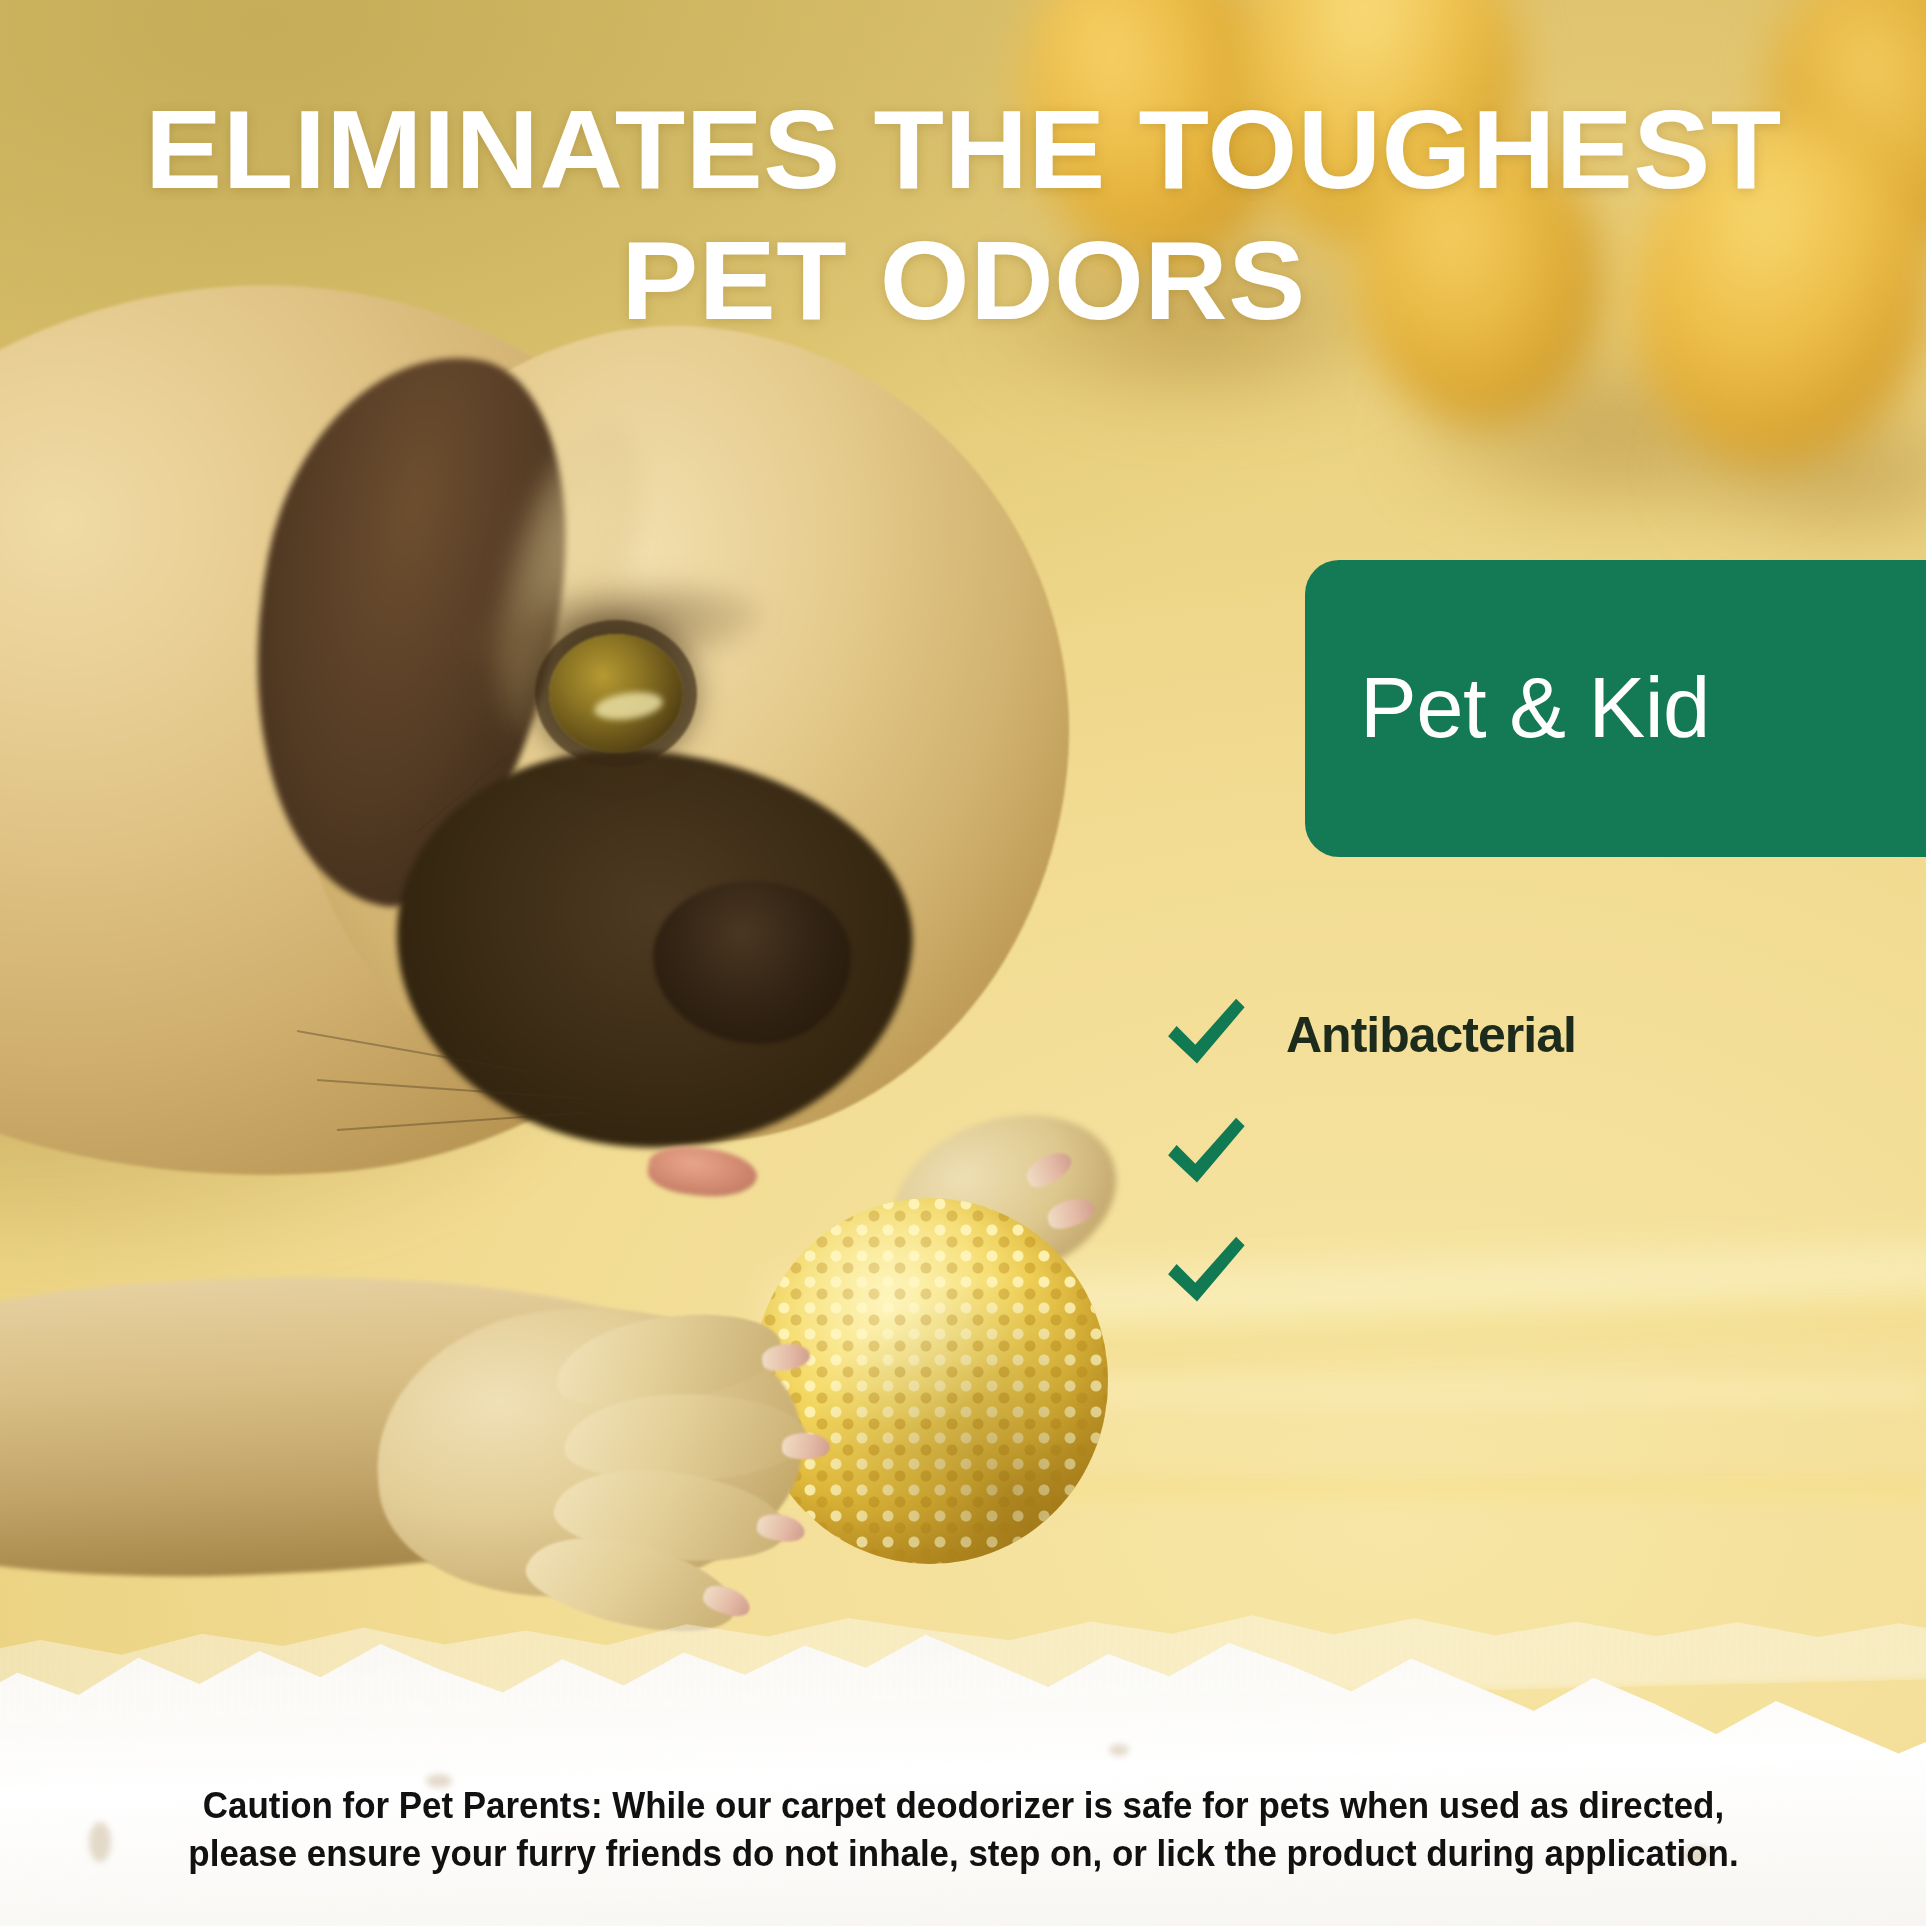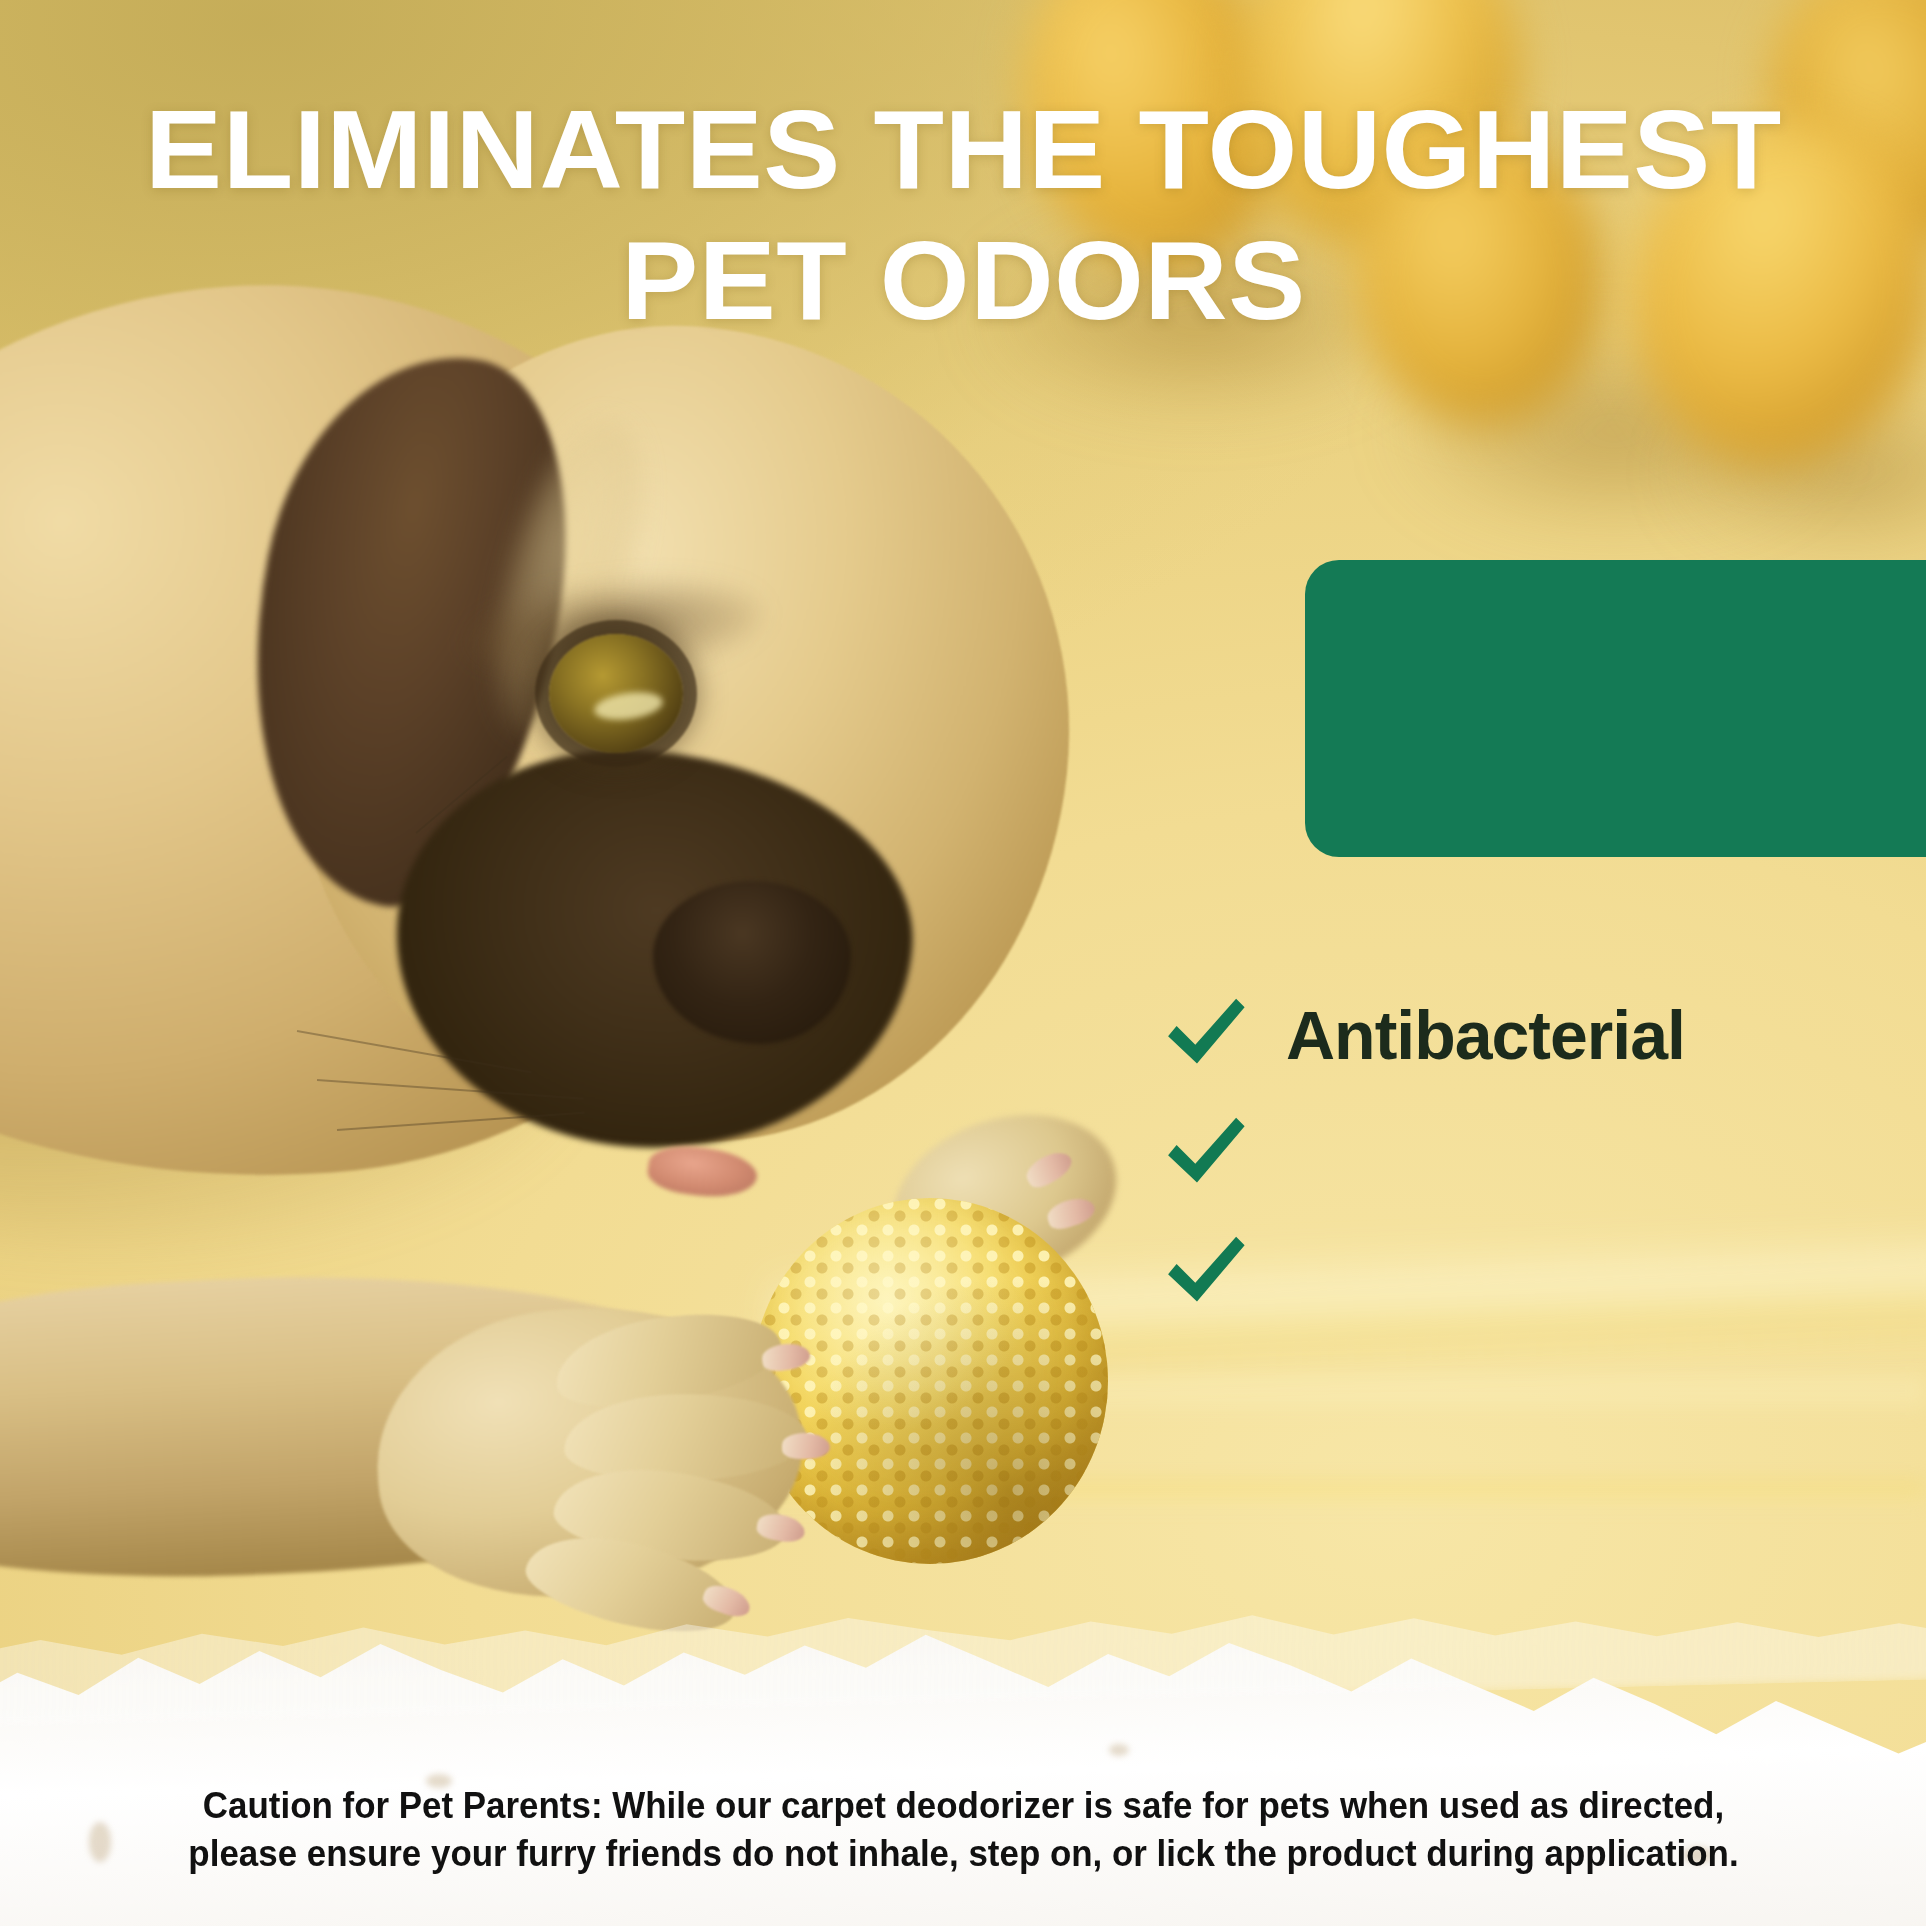--- a/index.html
+++ b/index.html
@@ -380,21 +380,21 @@
   .check-icon {
     width: 85px;
     height: 85px;
     flex: 0 0 85px;
     display: block;
   }
   .feature-label {
     color: #1c2b1c;
     font-family: "Liberation Sans", sans-serif;
     font-weight: bold;
-    font-size: 68px;
+    font-size: 50px;
     line-height: 1;
     letter-spacing: -1px;
     white-space: nowrap;
   }
 
   .caution {
     position: absolute;
     left: 0; right: 0;
     bottom: 48px;
     text-align: center;
@@ -475,20 +475,21 @@
     <div class="carpet-speck" style="left:1683px; top:1847px; width:30px; height:16px;"></div>
     <div class="carpet-speck" style="left:89px; top:1822px; width:22px; height:40px;"></div>
   </div>
 
   <div class="headline">
     <span>ELIMINATES THE TOUGHEST</span>
     <span class="l2">PET ODORS</span>
   </div>
 
   <div class="badge">
+    <span class="badge-line b1">Pet &amp; Kid</span>
   </div>
 
   <div class="features">
 
     <div class="feature-row">
       <span class="check-icon-wrap">
         <svg class="check-icon" viewBox="0 0 100 100" aria-hidden="true">
           <path d="M6 52 L16 40 L38 62 L86 8 L96 18 L40 84 Z" fill="#127a53"></path>
         </svg>
       </span>

